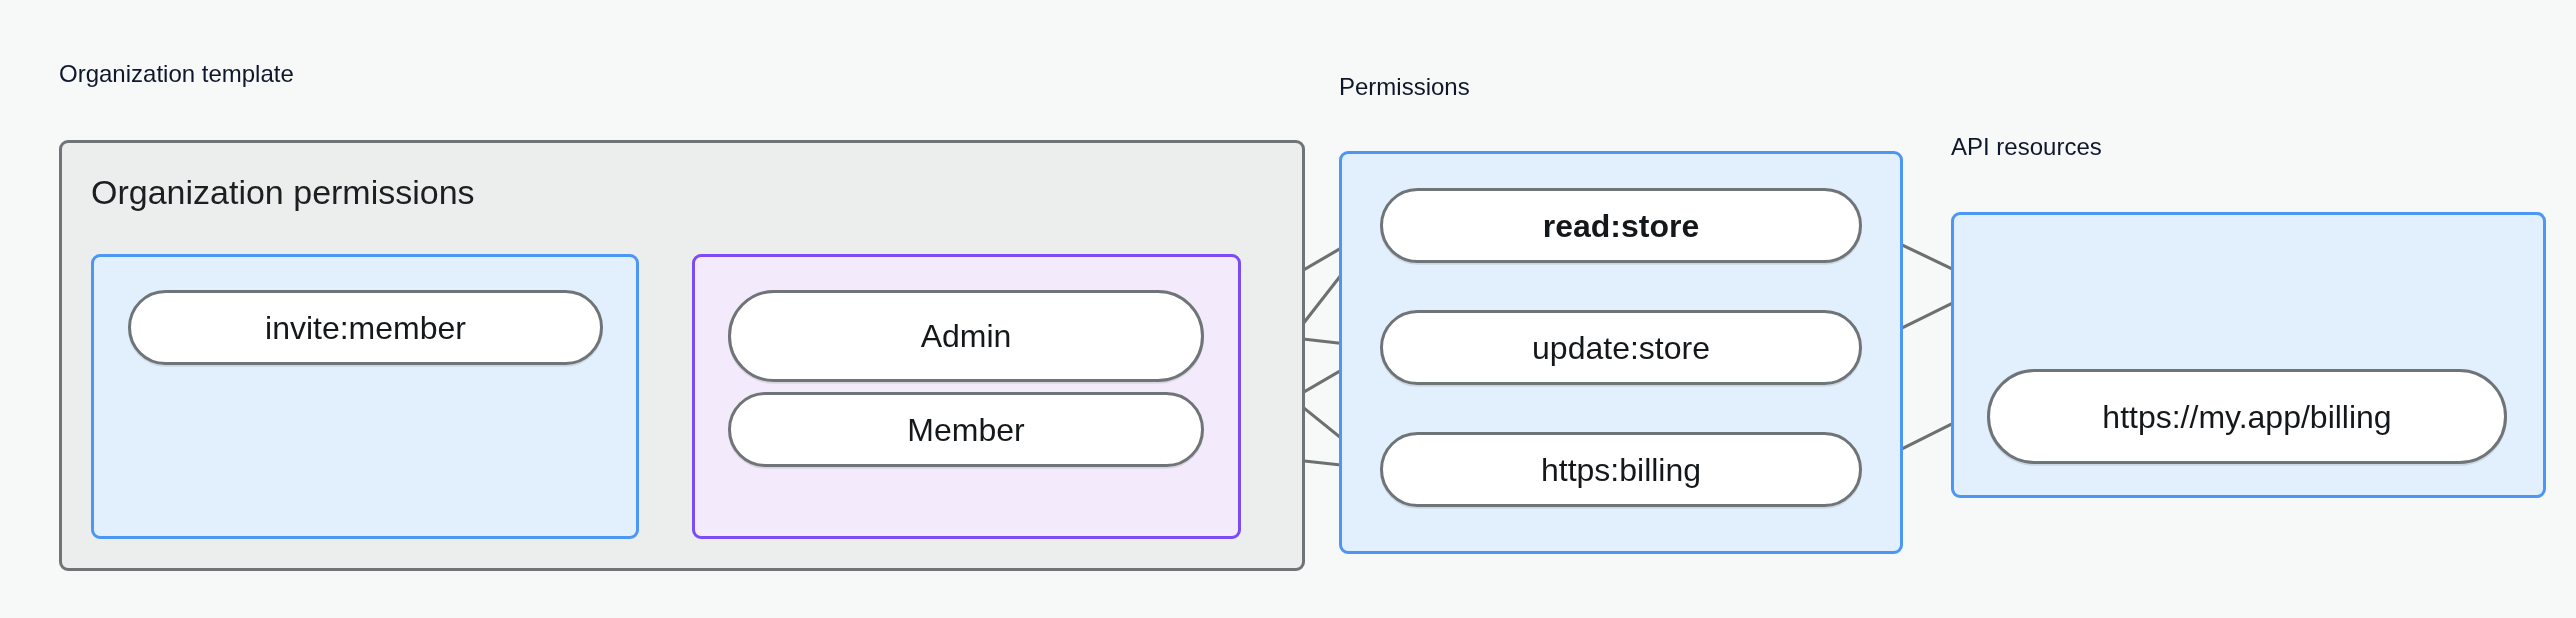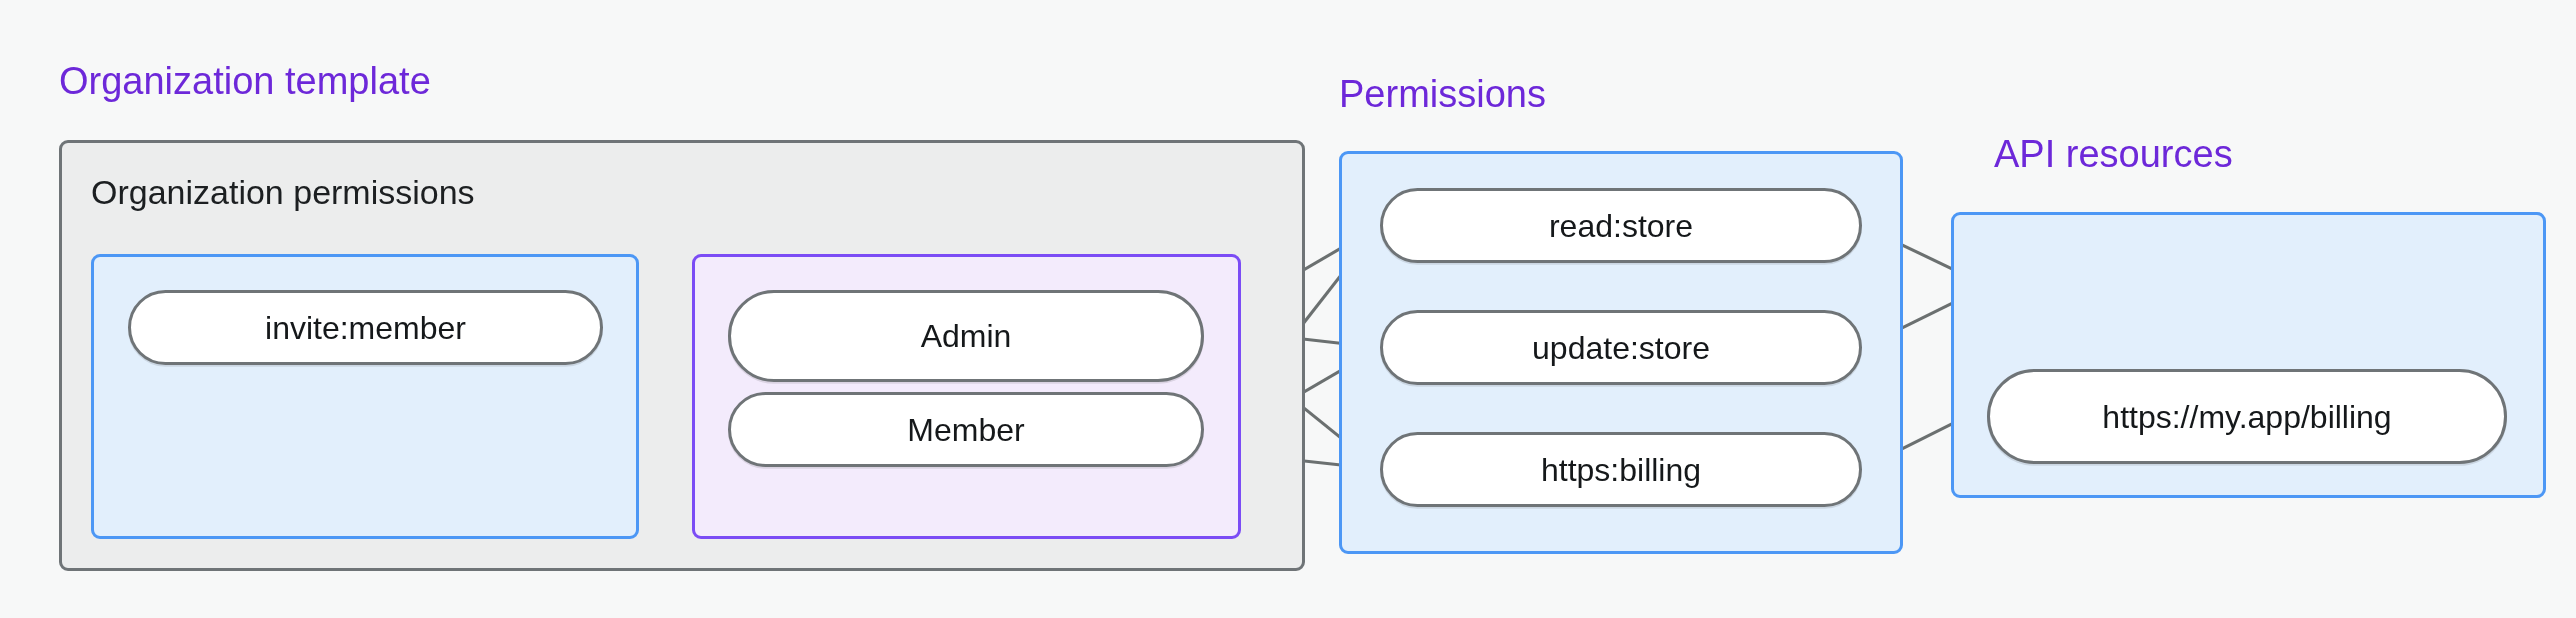--- a/index.html
+++ b/index.html
@@ -37,23 +37,23 @@
     stroke-width: 3.4;
     fill: none;
   }
   #edge-layer .port {
     fill: #808585;
   }
 
   
   .group-title {
     position: absolute;
-    font-size: 38px;
+    font-size: 24px;
     line-height: 1;
-    color: #6d28d9;
+    color: #0f172a;
     white-space: nowrap;
     z-index: 4;
   }
 
   
   .container {
     position: absolute;
     box-sizing: border-box;
     border-radius: 9px;
     z-index: 2;
@@ -157,33 +157,33 @@
   </div>
 
   <div class="node" style="left:728px; top:392px; width:476px; height:75px;">
     <span class="node-label">Member</span>
   </div>
 
   <div class="group-title" style="left:1339px; top:75px;">Permissions</div>
 
   <div class="container blue" style="left:1339px; top:151px; width:564px; height:403px;"></div>
 
-  <div class="node" style="left:1380px; top:188px; width:482px; height:75px;">
+  <div class="node" style="left:1380px; top:188px; width:482px; height:75px;font-weight:bold;">
     <span class="node-label">read:store</span>
   </div>
 
   <div class="node" style="left:1380px; top:310px; width:482px; height:75px;">
     <span class="node-label">update:store</span>
   </div>
 
   <div class="node" style="left:1380px; top:432px; width:482px; height:75px;">
     <span class="node-label">https:billing</span>
   </div>
 
-  <div class="group-title" style="left:1994px; top:135px;">API resources</div>
+  <div class="group-title" style="left:1951px; top:135px;">API resources</div>
 
   <div class="container blue" style="left:1951px; top:212px; width:595px; height:286px;"></div>
 
 
   <div class="node" style="left:1987px; top:369px; width:520px; height:95px;justify-content:center;">
     <span class="node-label">https://my.app/billing</span>
   </div>
 
 </div>
 

